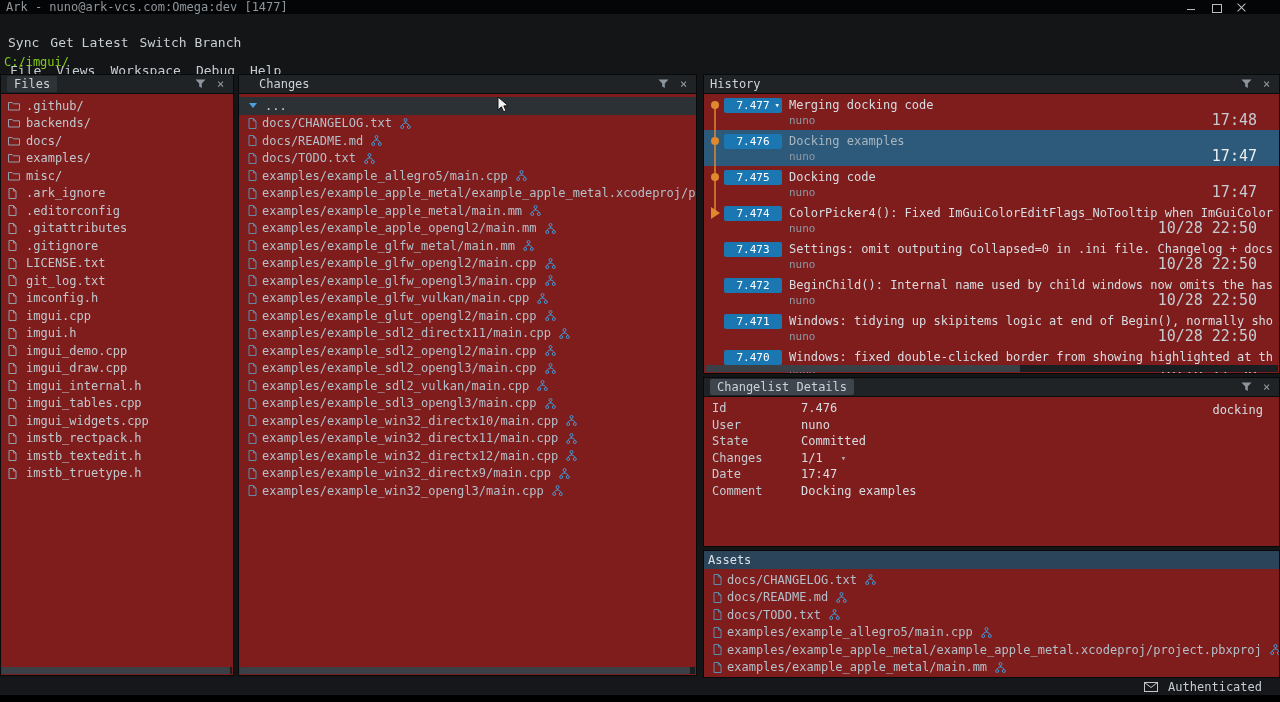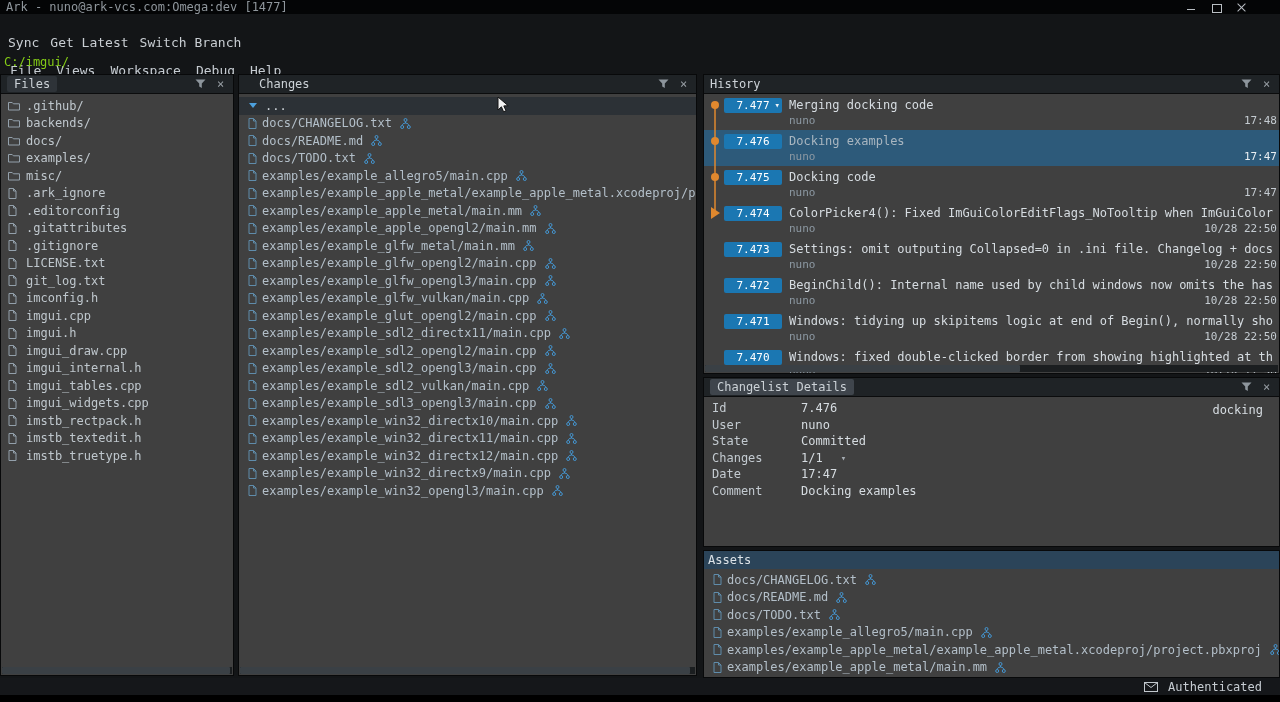--- a/index.html
+++ b/index.html
@@ -22,21 +22,21 @@
   
   .menubar{position:absolute;top:14px;left:0;height:18px;display:flex;align-items:center;gap:15px;
            padding-left:10px;font-size:13px;color:#c6ccd2;margin-top:47px;}
   .menu-item{cursor:pointer;}
   .toolbar{position:absolute;top:33px;left:0;height:19px;display:flex;align-items:center;gap:11px;
            padding-left:8px;font-size:13px;color:#c9ced3;}
   .toolbar-item{cursor:pointer;}
   .pathbar{position:absolute;top:55px;left:4px;font-size:12px;color:#84cc16;}
 
   
-  .panel{position:absolute;background:#404040;border:1px solid #08090a;}
+  .panel{position:absolute;background:#7f1d1d;border:1px solid #08090a;}
   .files-panel{left:0;top:74px;width:234px;height:602px;}
   .changes-panel{left:238px;top:74px;width:459px;height:602px;}
   .history-panel{left:703px;top:74px;width:577px;height:300px;}
   .details-panel{left:703px;top:377px;width:577px;height:170px;}
   .assets-panel{left:703px;top:550px;width:577px;height:128px;}
 
   .panel-header{height:19px;background:#1f2326;border-bottom:1px solid #0b0c0d;display:flex;
                 align-items:center;padding:0 6px;}
   .panel-title{font-size:12px;color:#ccd2d7;white-space:nowrap;}
   .chip{background:#2e3338;padding:0 7px;border-radius:2px;line-height:16px;}
@@ -70,21 +70,21 @@
   .history-list{position:absolute;top:19px;left:0;right:0;bottom:0;overflow:hidden;}
   .commit-row{height:36px;position:relative;padding-left:20px;cursor:pointer;}
   .commit-row.selected{background:#2d5a7a;}
   .commit-line1{display:flex;align-items:center;height:19px;padding-top:3px;gap:7px;}
   .commit-badge{flex:0 0 58px;height:15px;background:#1b77b2;color:#fff;font-size:11px;display:flex;
                 align-items:center;justify-content:center;border-radius:2px;position:relative;cursor:pointer;}
   .badge-arrow{position:absolute;right:2px;top:0px;font-size:9px;color:#eef3f7;line-height:14px;}
   .commit-message{font-size:12px;color:#d6dce1;white-space:nowrap;overflow:hidden;flex:1 1 auto;padding-right:2px;}
   .commit-row.selected .commit-message{color:#a9b6c0;}
   .commit-line2{display:flex;align-items:center;height:14px;padding-left:65px;font-size:11px;color:#8d99a3;}
-  .commit-time{margin-left:auto;padding-right:2px;font-size:11px;color:#c4cbd1;}
+  .commit-time{margin-left:auto;padding-right:22px;font-size:15px;color:#c4cbd1;}
   .commit-row.selected .commit-time{color:#e9eef2;}
   .graph-overlay{position:absolute;left:0;top:19px;pointer-events:none;}
 
   
   .details-fields{position:absolute;top:22px;left:8px;right:8px;}
   .field-row{height:16.5px;display:flex;align-items:center;font-size:12px;}
   .field-label{width:89px;color:#c3cad0;flex:0 0 89px;}
   .field-value{color:#d6dce1;}
   .field-dropdown{margin-left:18px;font-size:9px;color:#a6adb3;cursor:pointer;}
   .branch-label{position:absolute;top:25px;right:16px;font-size:12px;color:#d6dce1;}
@@ -294,20 +294,30 @@
     <span class="file-label">imgui.h</span>
   </div>
         <div class="file-row file">
 
     <span class="icon doc-ic">
       <svg width="9" height="11" viewBox="0 0 9 11">
               <path d="M1 0.5 H5.5 L8 3 V10.5 H1 Z" fill="none" stroke="#93a0ab"></path>
               <path d="M5.5 0.5 V3 H8" fill="none" stroke="#93a0ab"></path>
             </svg>
     </span>
+    <span class="file-label">imgui_demo.cpp</span>
+  </div>
+        <div class="file-row file">
+
+    <span class="icon doc-ic">
+      <svg width="9" height="11" viewBox="0 0 9 11">
+              <path d="M1 0.5 H5.5 L8 3 V10.5 H1 Z" fill="none" stroke="#93a0ab"></path>
+              <path d="M5.5 0.5 V3 H8" fill="none" stroke="#93a0ab"></path>
+            </svg>
+    </span>
     <span class="file-label">imgui_draw.cpp</span>
   </div>
         <div class="file-row file">
 
     <span class="icon doc-ic">
       <svg width="9" height="11" viewBox="0 0 9 11">
               <path d="M1 0.5 H5.5 L8 3 V10.5 H1 Z" fill="none" stroke="#93a0ab"></path>
               <path d="M5.5 0.5 V3 H8" fill="none" stroke="#93a0ab"></path>
             </svg>
     </span>

